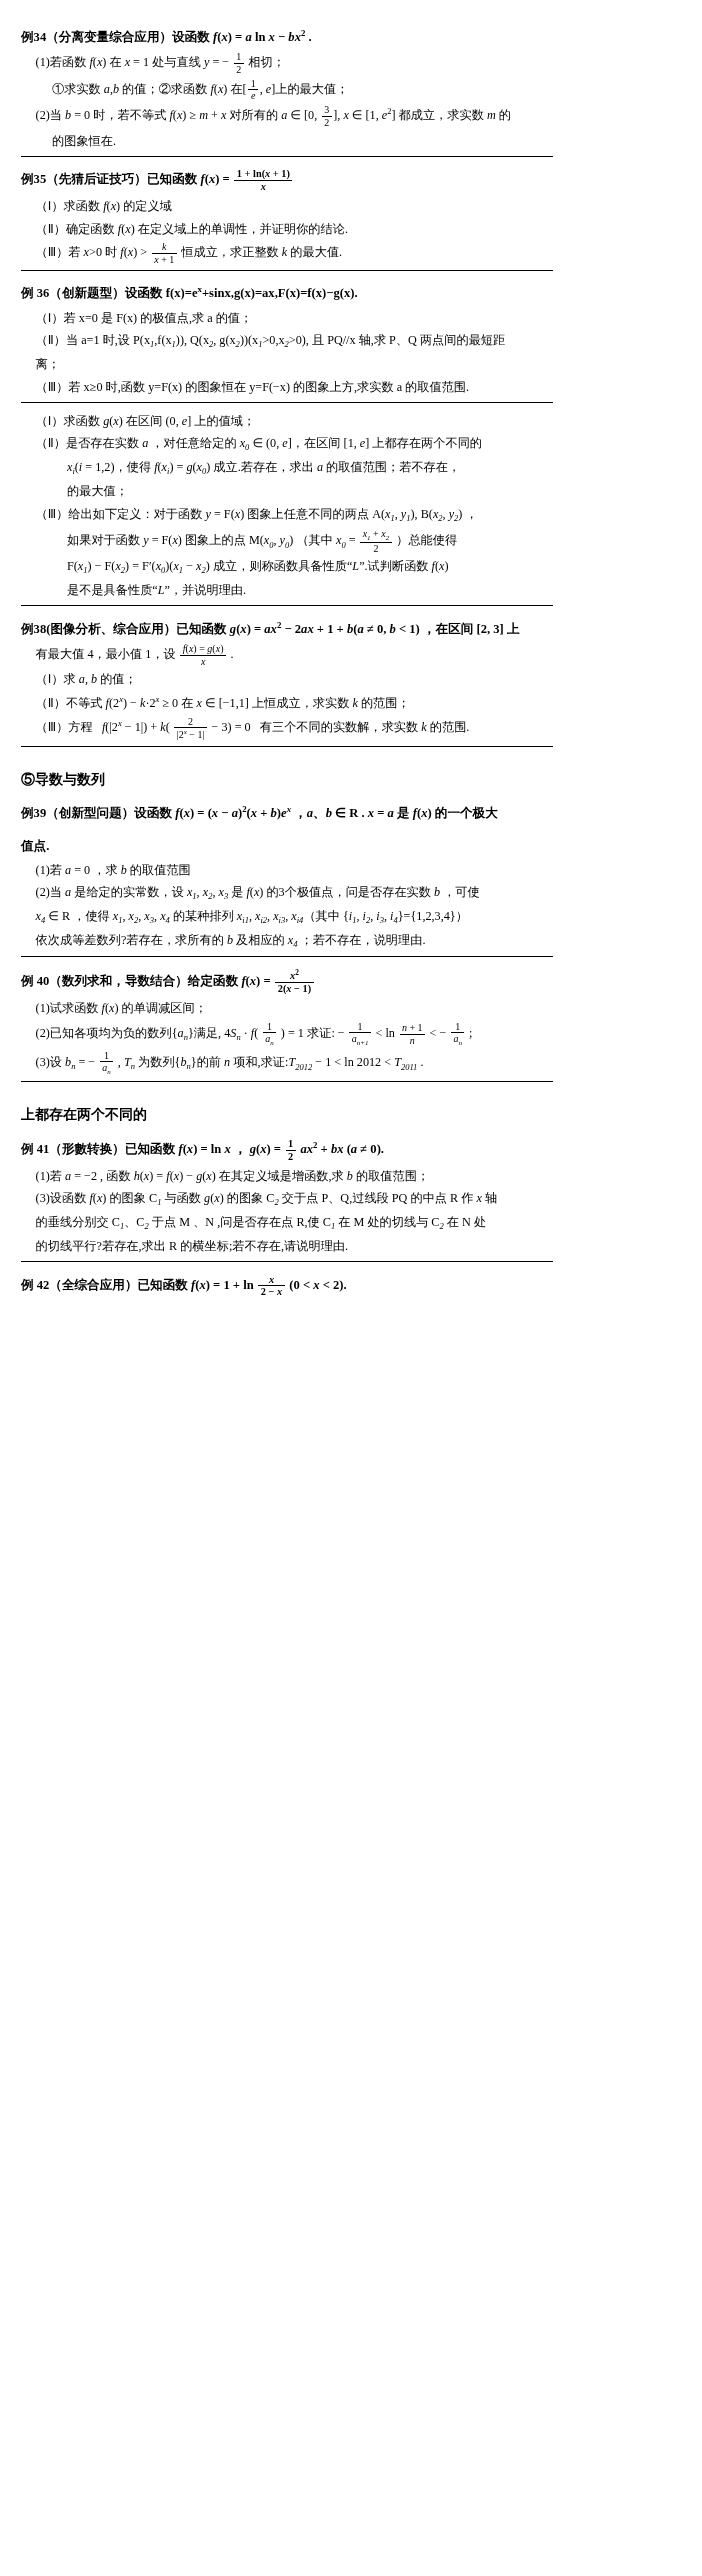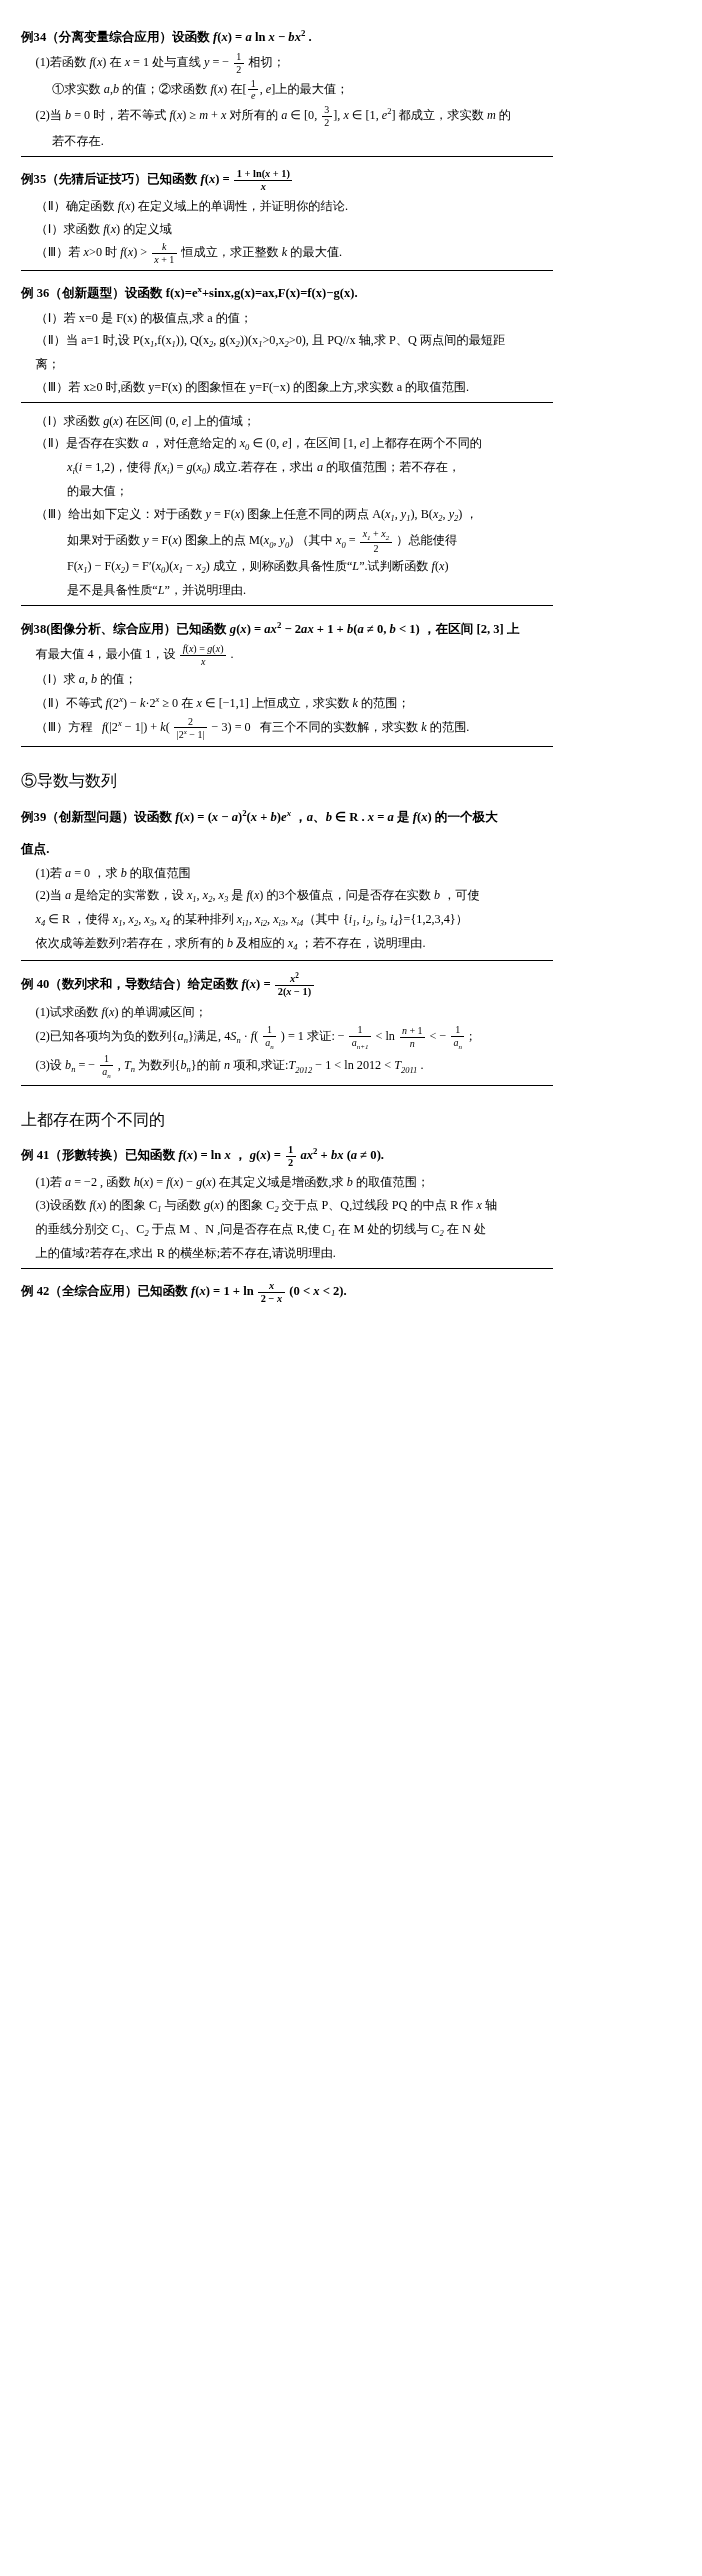--- a/index.html
+++ b/index.html
@@ -32,22 +32,22 @@
   }
   .para2 {
     margin: 2.4px 0 2.4px 0;
     padding-left: 31px;
   }
   .para3 {
     margin: 2.4px 0 2.4px 0;
     padding-left: 46px;
   }
   .section-head {
-    font-weight: normal;
-    font-size: 16px;
+    font-weight: bold;
+    font-size: 14px;
     margin: 21px 0 4.9px 0;
   }
   .hr {
     border: none;
     border-top: 0.8px solid #000;
     margin: 4.9px 0 8.1px 0;
   }
   .m {
     font-family: "Liberation Serif", serif;
     font-style: italic;
@@ -76,34 +76,34 @@
   </div>
   <div class="para">
     (1)若函数 <span class="m">f</span>(<span class="m">x</span>) 在 <span class="m">x</span> = 1 处与直线 <span class="m">y</span> = − <span class="frac"><span class="num">1</span><span class="den">2</span></span> 相切；
   </div>
   <div class="para2">
     ①求实数 <span class="m">a</span>,<span class="m">b</span> 的值；②求函数 <span class="m">f</span>(<span class="m">x</span>) 在[<span class="frac"><span class="num">1</span><span class="den"><span class="m">e</span></span></span>, <span class="m">e</span>]上的最大值；
   </div>
   <div class="para">
     (2)当 <span class="m">b</span> = 0 时，若不等式 <span class="m">f</span>(<span class="m">x</span>) ≥ <span class="m">m</span> + <span class="m">x</span> 对所有的 <span class="m">a</span> ∈ [0, <span class="frac"><span class="num">3</span><span class="den">2</span></span>], <span class="m">x</span> ∈ [1, <span class="m">e</span><sup>2</sup>] 都成立，求实数 <span class="m">m</span> 的
   </div>
-  <div class="para2">若不存在.</div>
+  <div class="para2">的图象恒在.</div>
 
   <hr class="hr">
 
   <div class="ex-title">
     例35（先猜后证技巧）已知函数 <span class="m">f</span>(<span class="m">x</span>) = <span class="frac"><span class="num">1 + ln(<span class="m">x</span> + 1)</span><span class="den"><span class="m">x</span></span></span>
   </div>
   <div class="para">
+    （Ⅰ）求函数 <span class="m">f</span>(<span class="m">x</span>) 的定义域
+  </div>
+  <div class="para">
     （Ⅱ）确定函数 <span class="m">f</span>(<span class="m">x</span>) 在定义域上的单调性，并证明你的结论.
   </div>
   <div class="para">
-    （Ⅰ）求函数 <span class="m">f</span>(<span class="m">x</span>) 的定义域
-  </div>
-  <div class="para">
     （Ⅲ）若 <span class="m">x</span>&gt;0 时 <span class="m">f</span>(<span class="m">x</span>) &gt; <span class="frac"><span class="num"><span class="m">k</span></span><span class="den"><span class="m">x</span> + 1</span></span> 恒成立，求正整数 <span class="m">k</span> 的最大值.
   </div>
 
   <hr class="hr">
 
   <div class="ex-title">
     例 36（创新题型）设函数 f(x)=e<sup>x</sup>+sinx,g(x)=ax,F(x)=f(x)−g(x).
   </div>
   <div class="para">
     （Ⅰ）若 x=0 是 F(x) 的极值点,求 a 的值；
@@ -205,21 +205,21 @@
   <div class="para">
     (1)若 <span class="m">a</span> = −2 , 函数 <span class="m">h</span>(<span class="m">x</span>) = <span class="m">f</span>(<span class="m">x</span>) − <span class="m">g</span>(<span class="m">x</span>) 在其定义域是增函数,求 <span class="m">b</span> 的取值范围；
   </div>
   <div class="para">
     (3)设函数 <span class="m">f</span>(<span class="m">x</span>) 的图象 C<sub>1</sub> 与函数 <span class="m">g</span>(<span class="m">x</span>) 的图象 C<sub>2</sub> 交于点 P、Q,过线段 PQ 的中点 R 作 <span class="m">x</span> 轴
   </div>
   <div class="para">
     的垂线分别交 C<sub>1</sub>、C<sub>2</sub> 于点 <span class="mr">M</span> 、<span class="mr">N</span> ,问是否存在点 R,使 C<sub>1</sub> 在 <span class="mr">M</span> 处的切线与 C<sub>2</sub> 在 <span class="mr">N</span> 处
   </div>
   <div class="para">
-    上的值域?若存在,求出 R 的横坐标;若不存在,请说明理由.
+    的切线平行?若存在,求出 R 的横坐标;若不存在,请说明理由.
   </div>
 
   <hr class="hr">
 
   <div class="ex-title">
     例 42（全综合应用）已知函数 <span class="m">f</span>(<span class="m">x</span>) = 1 + ln <span class="frac"><span class="num"><span class="m">x</span></span><span class="den">2 − <span class="m">x</span></span></span> (0 &lt; <span class="m">x</span> &lt; 2).
   </div>
 
 </div>
 

